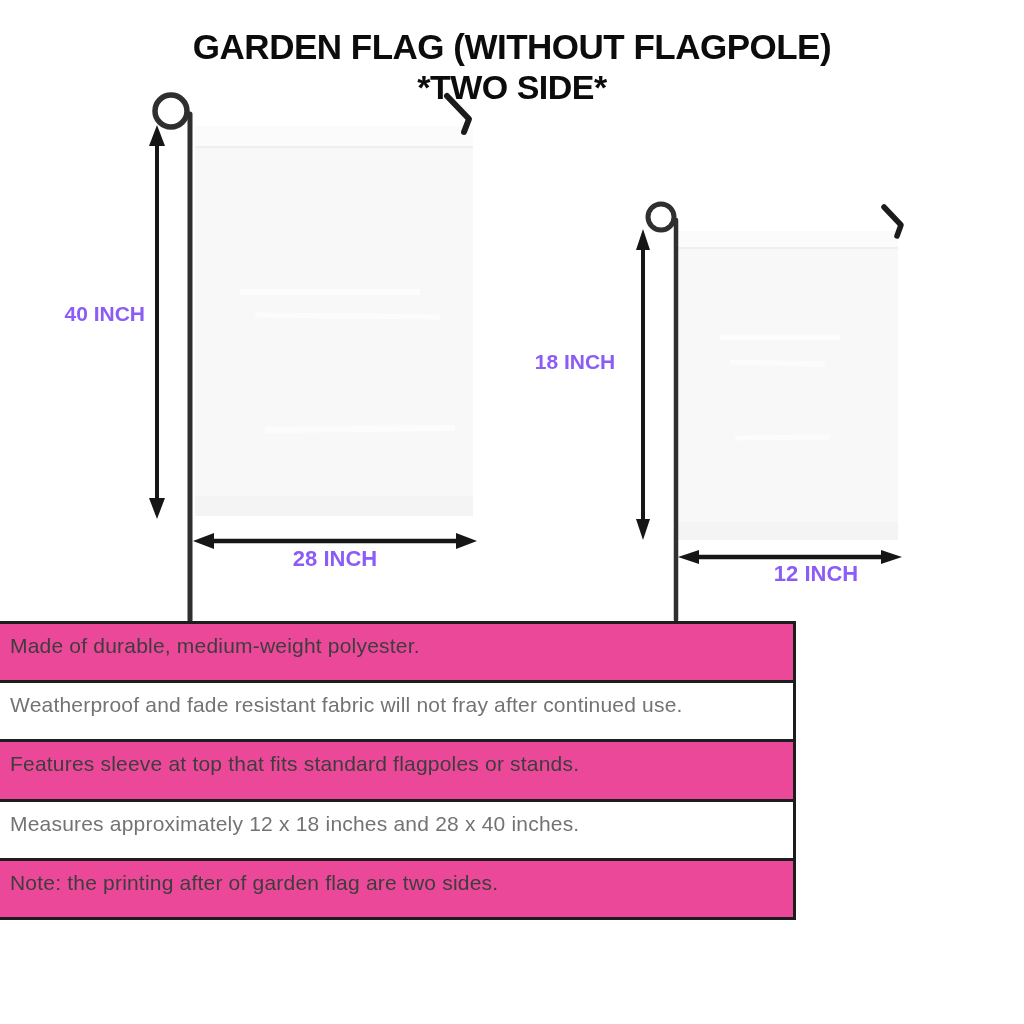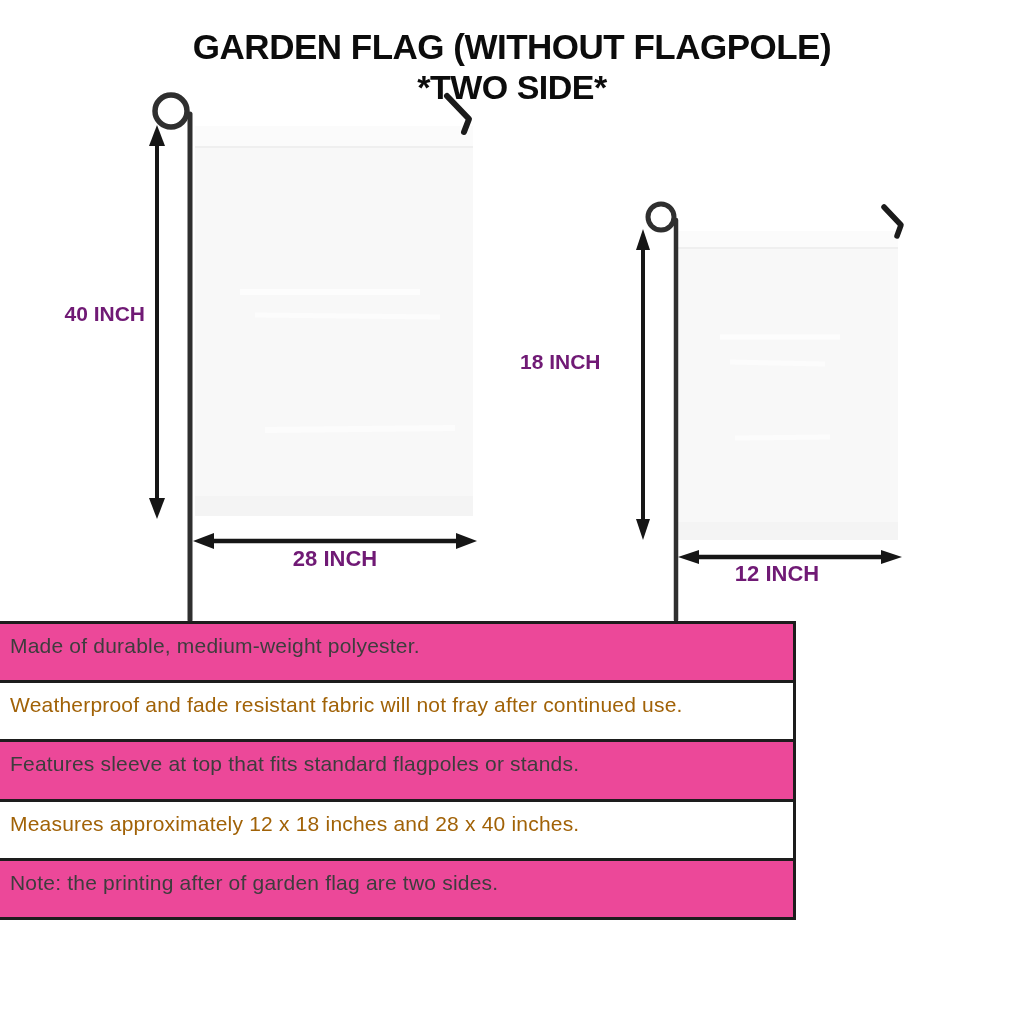--- a/index.html
+++ b/index.html
@@ -13,40 +13,40 @@
   .title{
     position:absolute;left:0;top:2px;width:1024px;
     text-align:center;color:#0c0c0c;
     font-weight:800;letter-spacing:-0.5px;
   }
   .title-line1{font-size:35px;line-height:42px;margin-top:24px;}
   .title-line2{font-size:34px;line-height:38px;}
   .diagram-svg{position:absolute;left:0;top:0;}
   .dim-label{
     position:absolute;
-    font-size:21px;font-weight:700;color:#701a75;
+    font-size:21px;font-weight:700;color:#8b5cf6;
     letter-spacing:0px;white-space:nowrap;
   }
   .dim-label--40{left:35px;top:302px;width:110px;text-align:right;}
   .dim-label--28{left:235px;top:546px;width:200px;text-align:center;font-size:22px;}
-  .dim-label--18{left:520px;top:350px;width:110px;text-align:left;}
-  .dim-label--12{left:682px;top:561px;width:190px;text-align:center;font-size:22px;}
+  .dim-label--18{left:520px;top:350px;width:110px;text-align:center;}
+  .dim-label--12{left:721px;top:561px;width:190px;text-align:center;font-size:22px;}
   .spec-table{
     position:absolute;left:0;top:621px;width:796px;height:299px;
     border:3px solid #1d1d1d;border-left:none;
     box-sizing:border-box;
     display:flex;flex-direction:column;
   }
   .spec-row{
     flex:1;display:block;
     box-sizing:border-box;
     padding:9px 12px 0 10px;
     font-size:21px;line-height:26px;
     border-bottom:3px solid #1d1d1d;
-    background:#ffffff;color:#a16207;
+    background:#ffffff;color:#737373;
     letter-spacing:0.2px;
     overflow:hidden;
   }
   .spec-row:last-child{border-bottom:none;}
   .spec-row--shaded{background:#ec4899;color:#3d3d3d;}
 </style>
 </head>
 <body>
 
 <div class="canvas">

